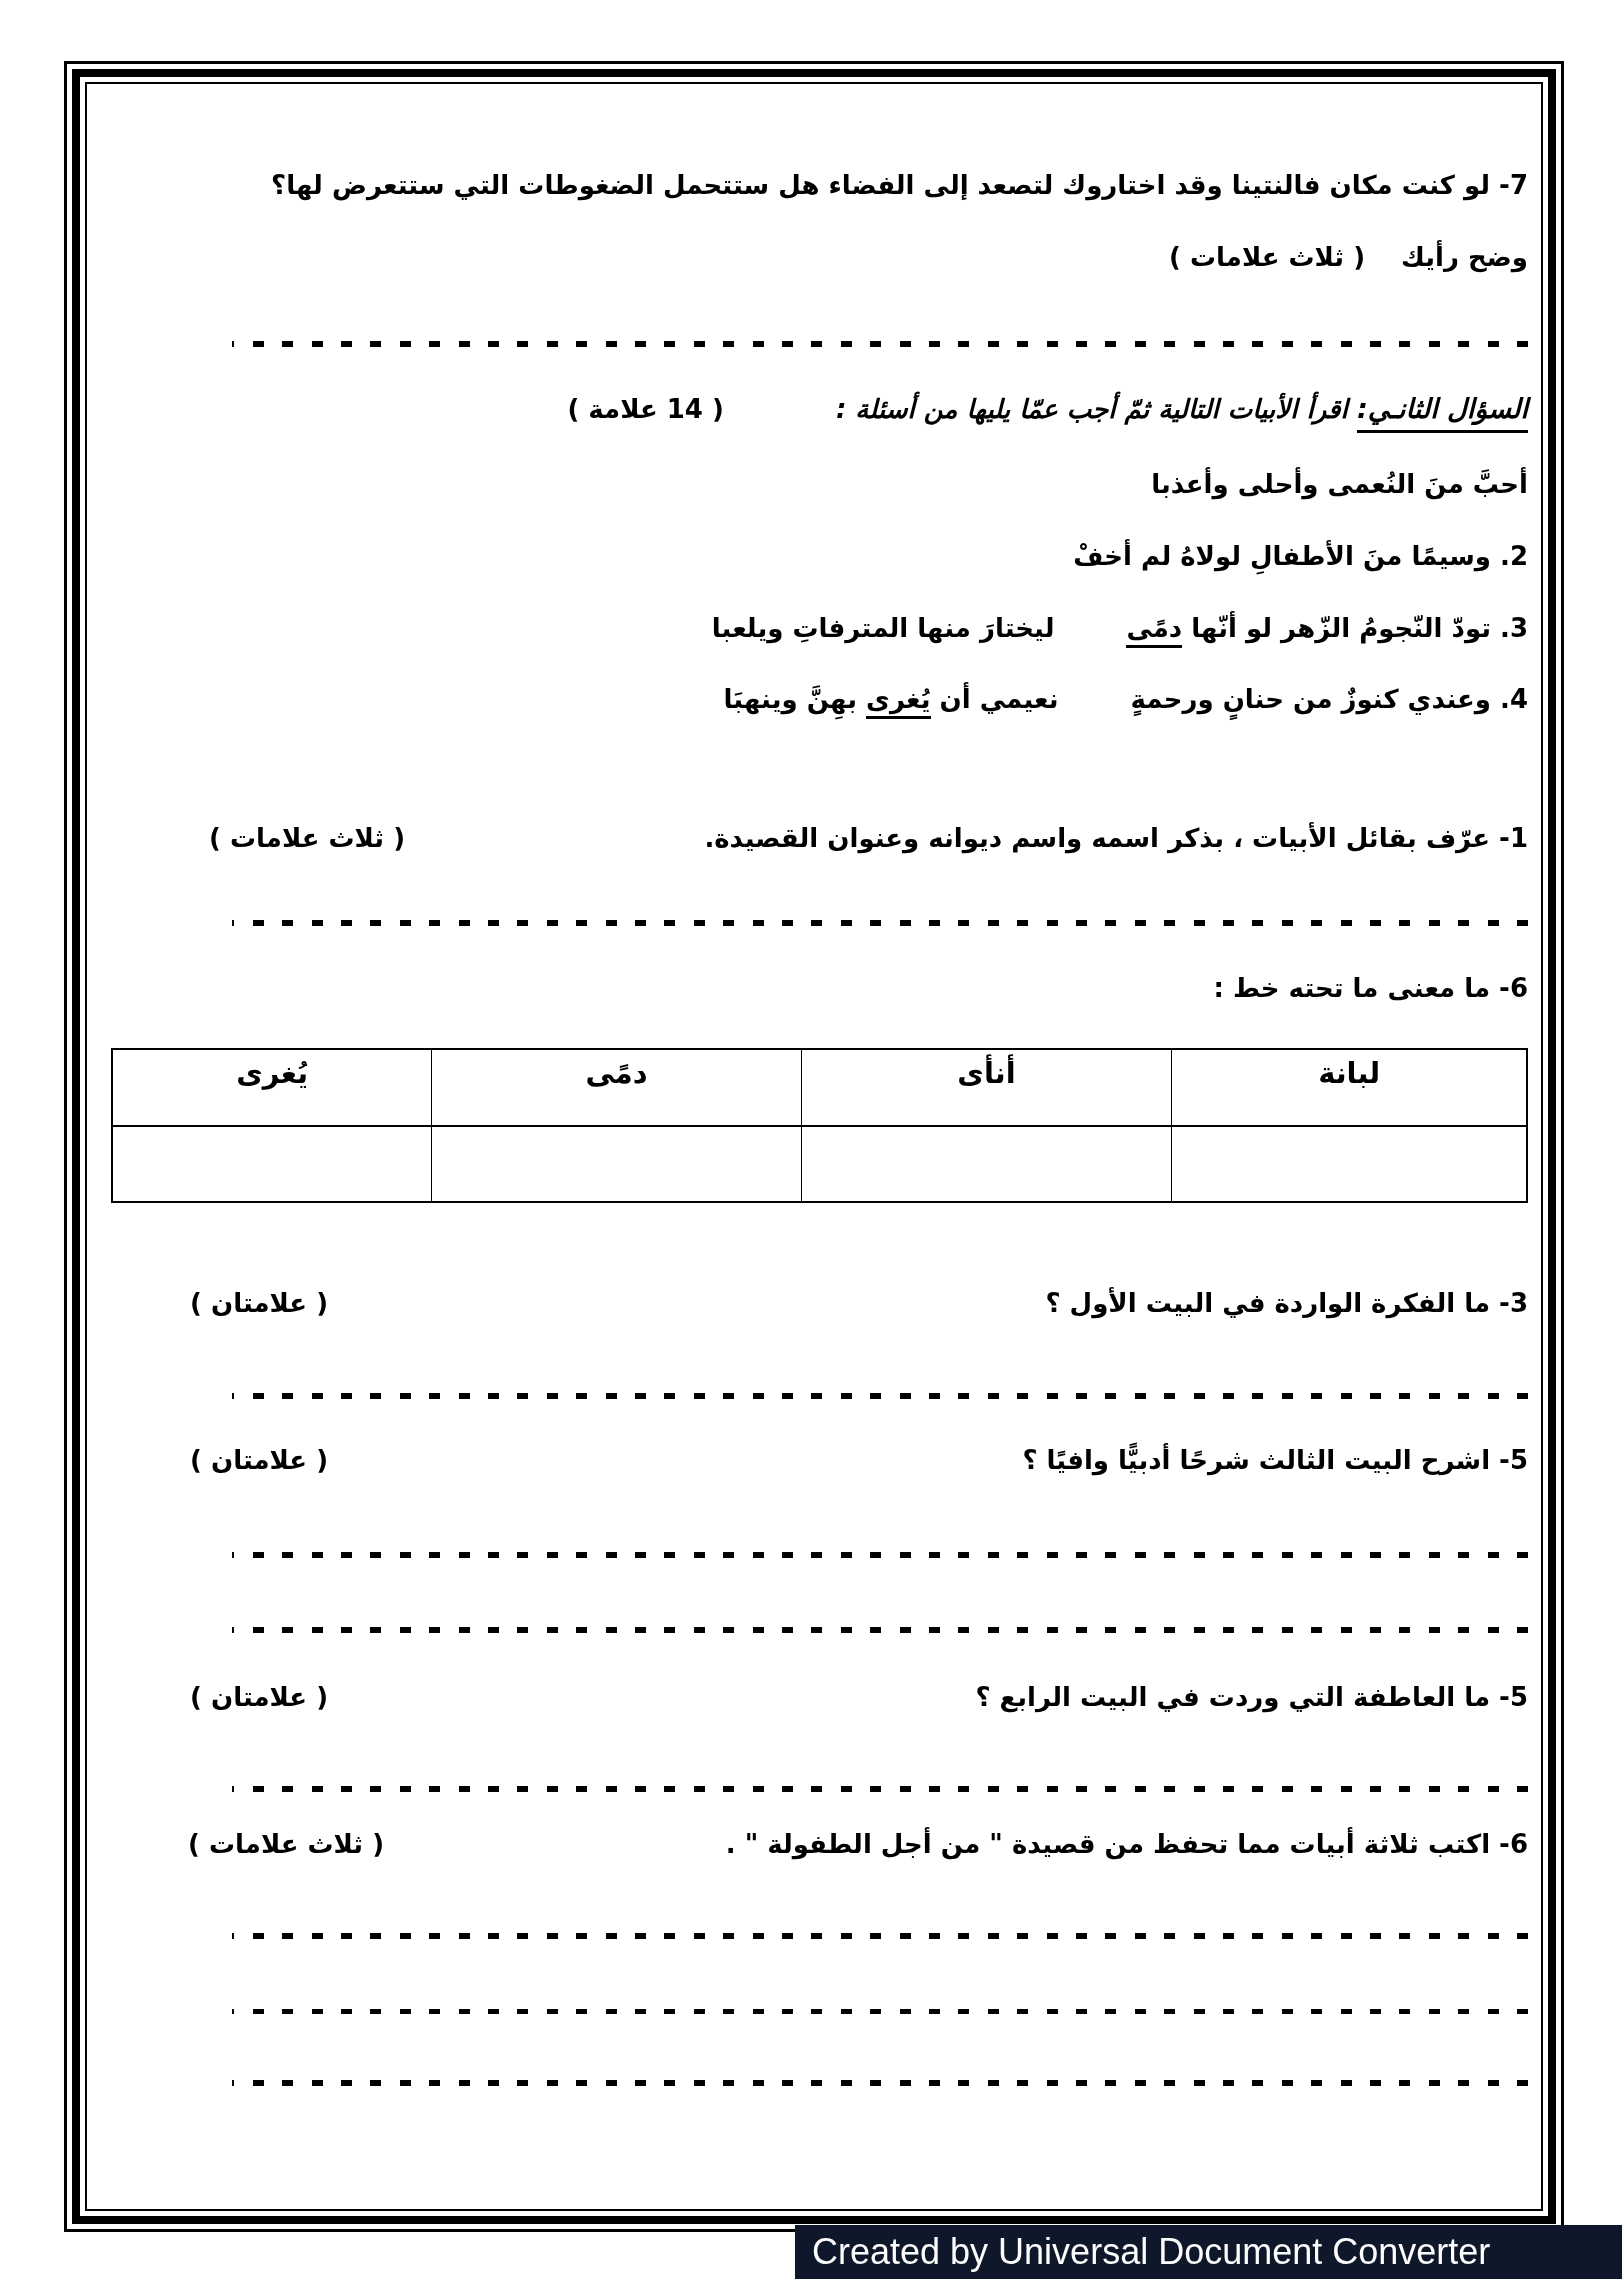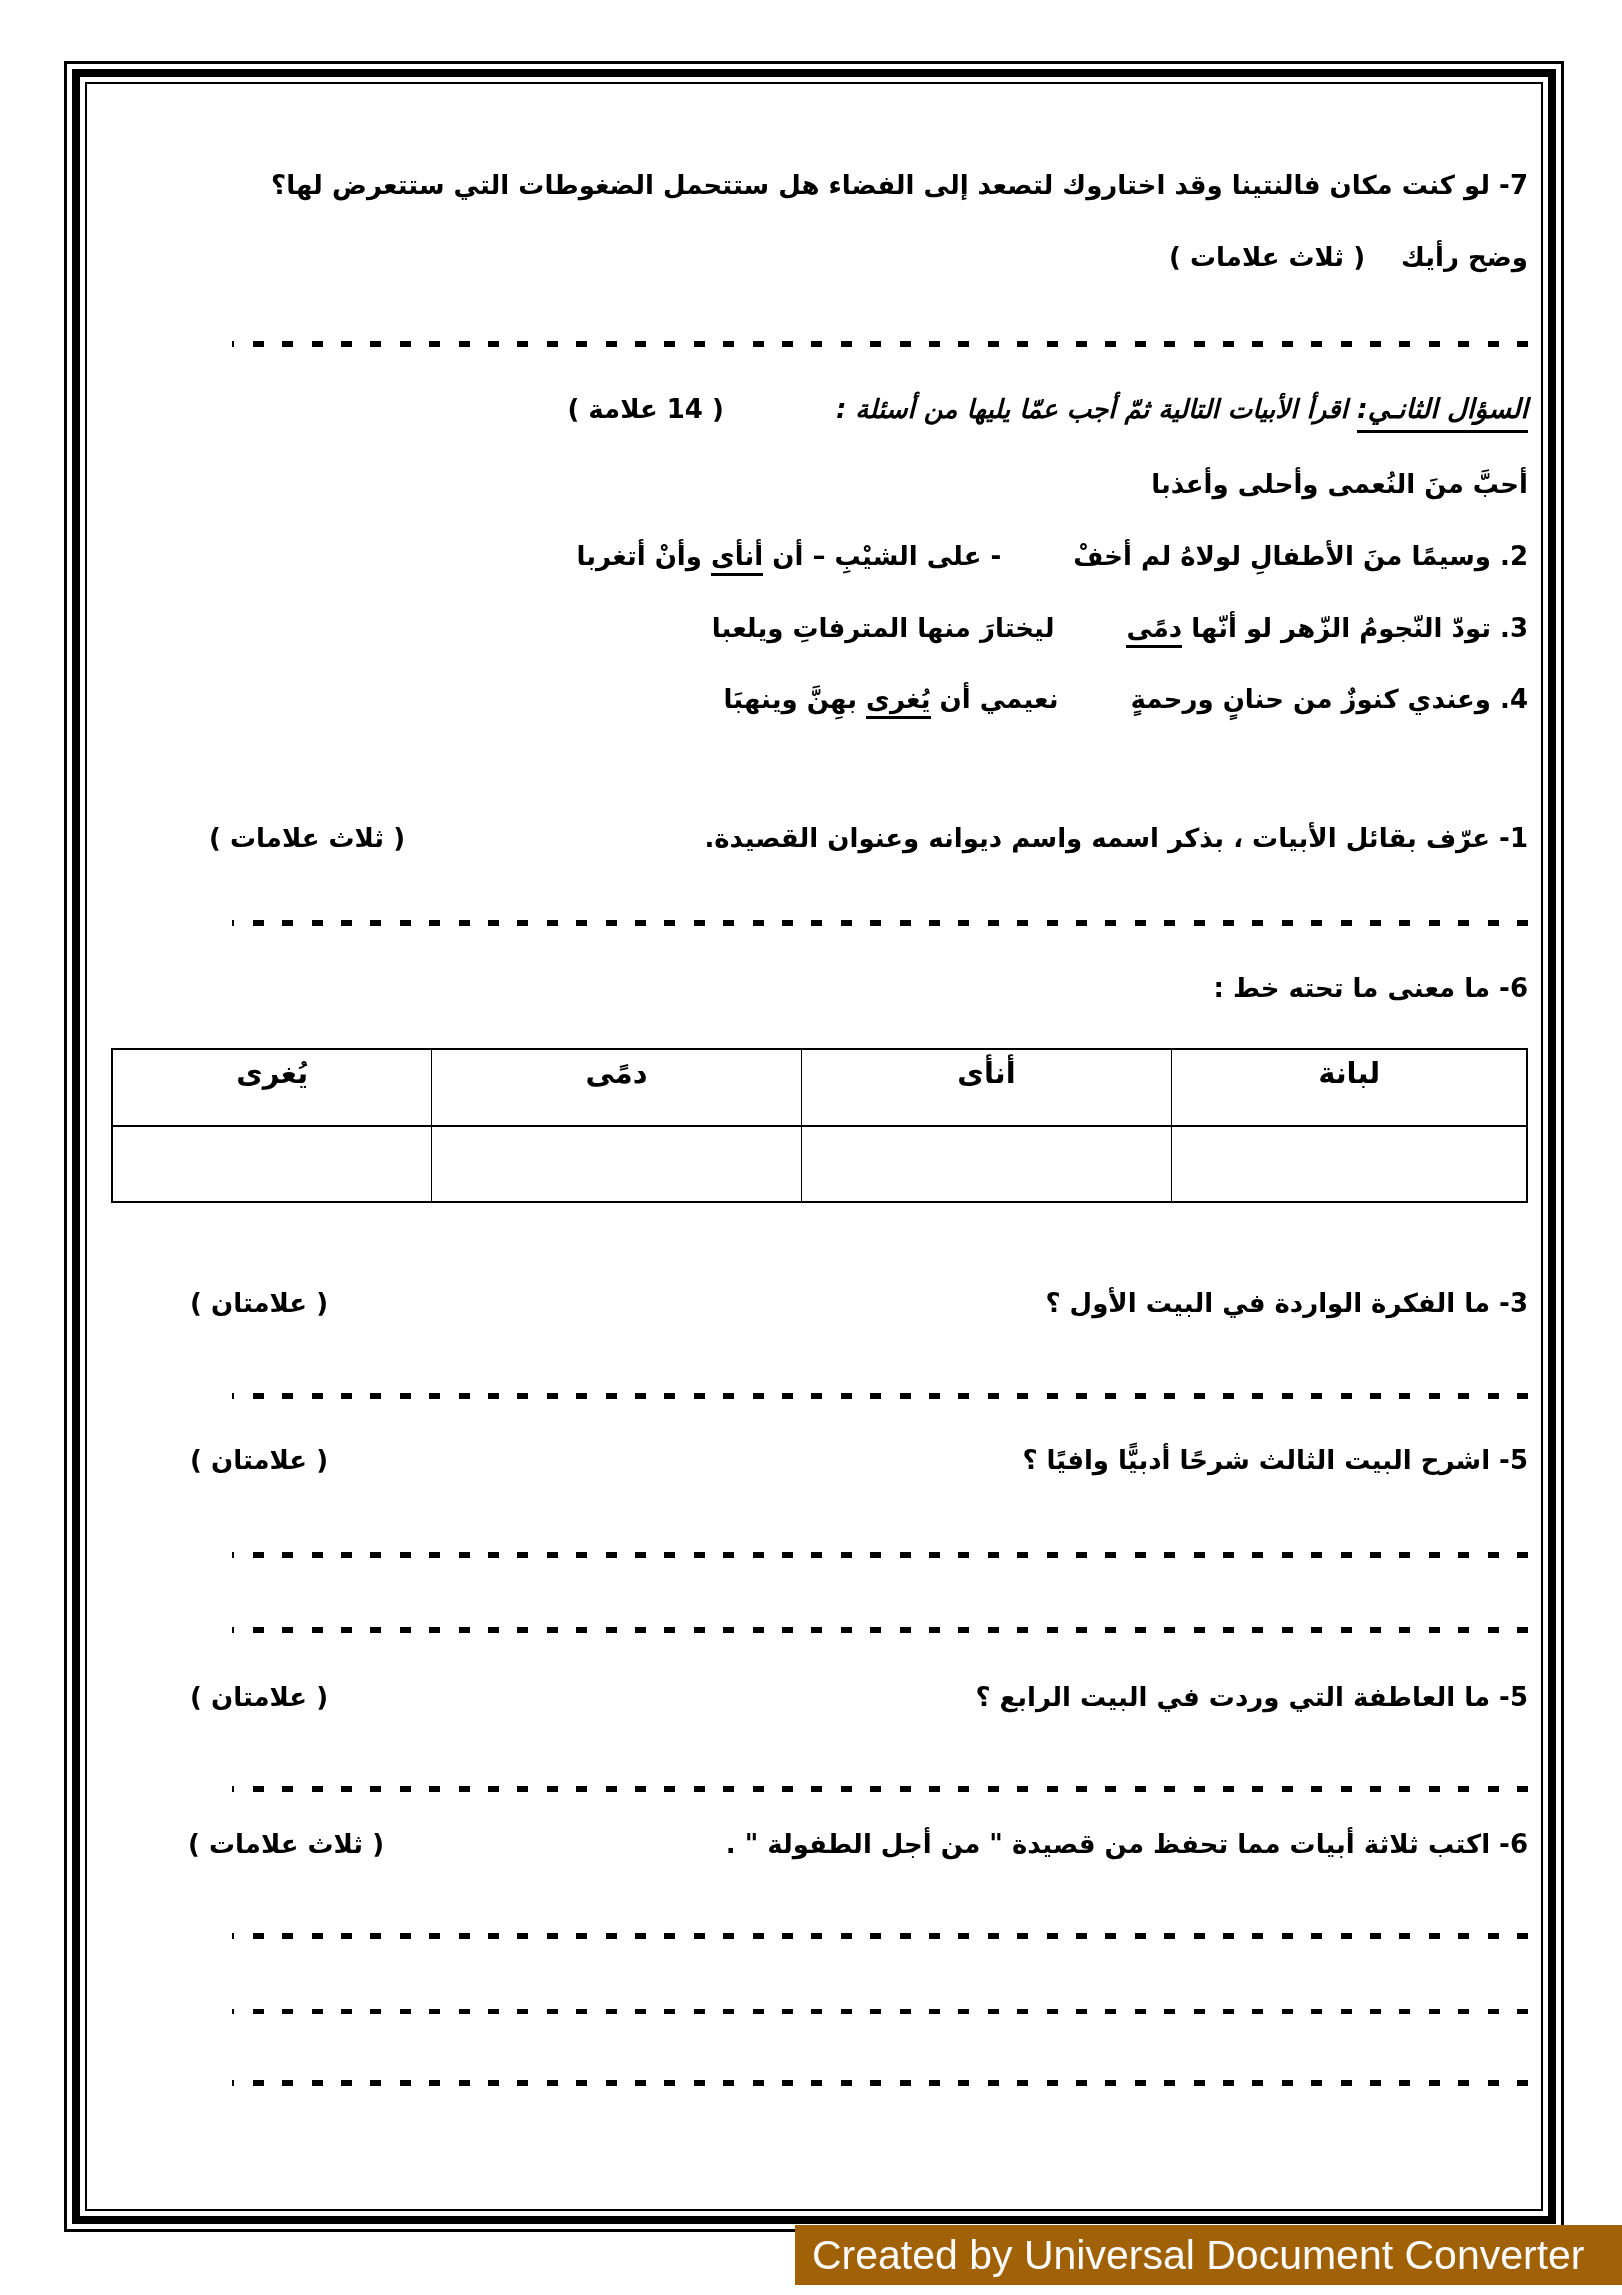--- a/index.html
+++ b/index.html
@@ -46,25 +46,25 @@
   .word-table th {
     border:1.3px solid #000; border-bottom:2.6px solid #000;
     height:77px; vertical-align:top; padding-top:5.2px;
     text-align:center; font-weight:700;
   }
   .word-table td { border:1.3px solid #000; height:76px; }
   .col-1 { width:25.1%; } .col-2 { width:26.2%; }
   .col-3 { width:26.1%; } .col-4 { width:22.6%; }
 
   .watermark {
-    position:absolute; left:795px; right:0; top:2225px; height:60px;
-    background:#a16207; color:#fcfcfc; z-index:9;
+    position:absolute; left:795px; right:0; top:2225px; height:54px;
+    background:#0f172a; color:#fcfcfc; z-index:9;
     display:flex; align-items:center; padding-left:17px;
     direction:ltr; font-family:"Liberation Sans", sans-serif;
-    font-weight:400; font-size:41px; letter-spacing:0px; white-space:nowrap;
+    font-weight:400; font-size:36px; letter-spacing:0px; white-space:nowrap;
   }
 </style>
 </head>
 <body>
 
 <div class="page">
 
   <div class="frame-outer"></div>
   <div class="frame-mid"></div>
   <div class="frame-inner"></div>
@@ -82,21 +82,20 @@
       <span class="sec-lead">السؤال الثانـي:</span>
       <span class="sec-rest">اقرأ الأبيات التالية ثمّ أجب عمّا يليها من أسئلة :</span>
       <span class="sec-marks">( 14 علامة )</span>
     </div>
 
     <div class="verse" style="margin-top:33px;">
       <span><span>أحبَّ منَ النُعمى وأحلى وأعذبا</span><span class="u"></span><span></span></span>
     </div>
     <div class="verse" style="margin-top:35px;">
       <span><span>2. وسيمًا منَ الأطفالِ لولاهُ لم أخفْ</span><span class="u"></span><span></span></span>
-      <span><span>- على الشيْبِ – أن </span><span class="u">أنأى</span><span> وأنْ أتغربا</span></span>
     </div>
     <div class="verse" style="margin-top:35px;">
       <span><span>3. تودّ النّجومُ الزّهر لو أنّها </span><span class="u">دمًى</span><span></span></span>
       <span><span>ليختارَ منها المترفاتِ ويلعبا</span><span class="u"></span><span></span></span>
     </div>
     <div class="verse" style="margin-top:34px;">
       <span><span>4. وعندي كنوزٌ من حنانٍ ورحمةٍ</span><span class="u"></span><span></span></span>
       <span><span>نعيمي أن </span><span class="u">يُغرى</span><span> بهِنَّ وينهبَا</span></span>
     </div>
 

